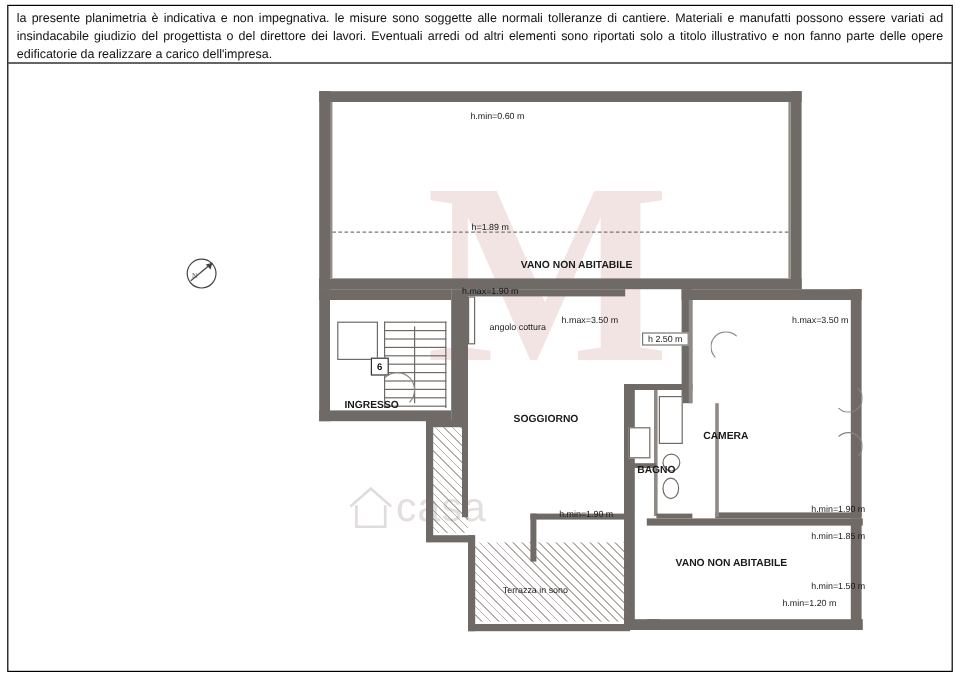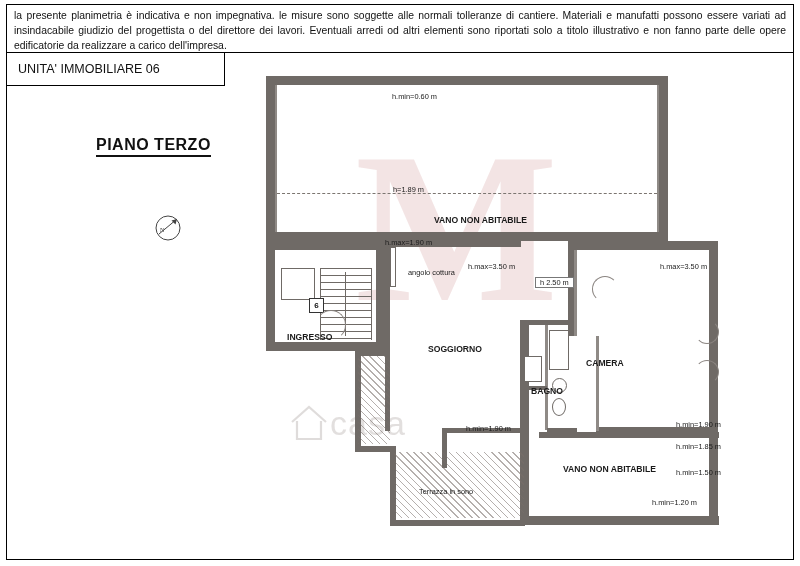--- a/index.html
+++ b/index.html
@@ -216,25 +216,21 @@
 </head>
 <body>
 
 <div id="page">
 
   <div id="sheet-border"></div>
 
   <div id="disclaimer">la presente planimetria è indicativa e non impegnativa. le misure sono soggette alle normali tolleranze di cantiere. Materiali e manufatti possono essere variati ad insindacabile giudizio del progettista o del direttore dei lavori. Eventuali arredi od altri elementi sono riportati solo a titolo illustrativo e non fanno parte delle opere edificatorie da realizzare a carico dell'impresa.</div>
   <div id="disclaimer-rule"></div>
 
-  <div id="title-box">
-    <span>UNITA' IMMOBILIARE 06</span>
-  </div>
-
-  <div id="piano-label">PIANO TERZO</div>
+
 
   <div id="watermark">
     <div id="wm-letter">M</div>
     <svg id="wm-house" viewBox="0 0 42 42">
       <path d="M4 20 L21 5 L38 20" fill="none" stroke="rgba(150,140,135,0.30)" stroke-width="2.2"></path>
       <path d="M9 19 L9 37 L33 37 L33 19" fill="none" stroke="rgba(150,140,135,0.30)" stroke-width="2.2"></path>
     </svg>
     <div id="wm-text">casa</div>
   </div>
 
@@ -338,17 +334,17 @@
 
   <div class="room-label" style="left:287px; top:332px;text-align:right;">INGRESSO</div>
   <div class="room-label" style="left:428px; top:344px;">SOGGIORNO</div>
   <div class="room-label" style="left:531px; top:386px;">BAGNO</div>
   <div class="room-label" style="left:586px; top:358px;">CAMERA</div>
   <div class="room-label" style="left:563px; top:464px;">VANO NON ABITABILE</div>
 
   <div class="dim-label" style="left:466px; top:424px;">h.min=1.90 m</div>
   <div class="dim-label" style="left:676px; top:420px;">h.min=1.90 m</div>
   <div class="dim-label" style="left:676px; top:442px;">h.min=1.85 m</div>
-  <div class="dim-label" style="left:676px; top:468px;">h.min=1.50 m</div>
+  <div class="dim-label" style="left:676px; top:484px;">h.min=1.50 m</div>
   <div class="dim-label" style="left:652px; top:498px;">h.min=1.20 m</div>
   <div class="small-label" style="left:419px; top:487px;">Terrazza in sono</div>
 
 </div>
 
 </body></html>

